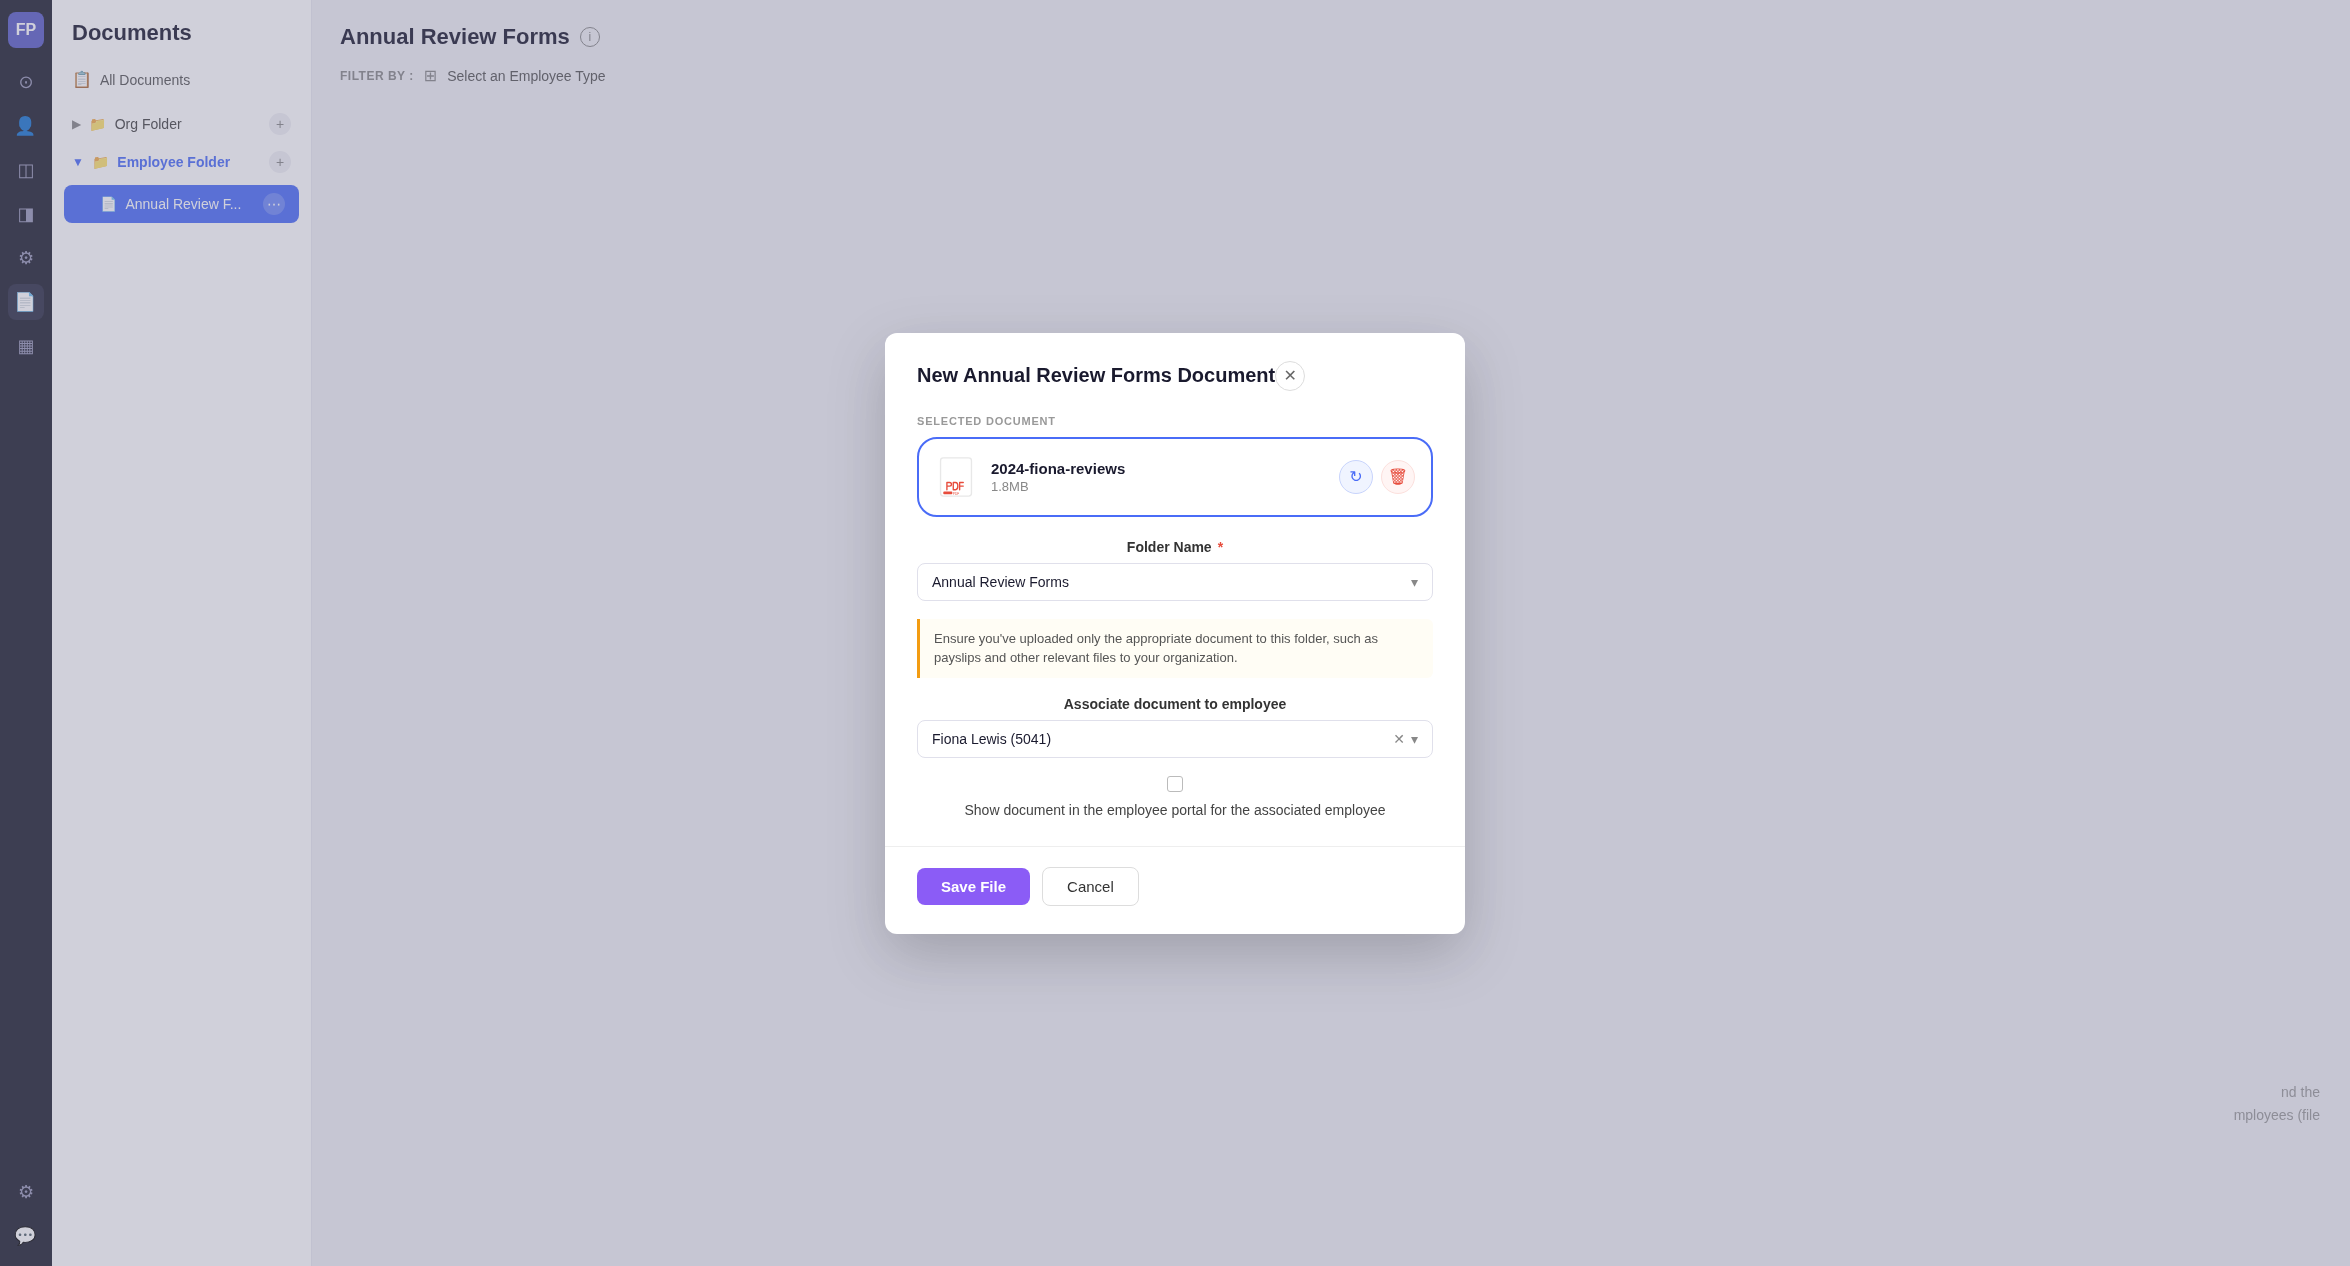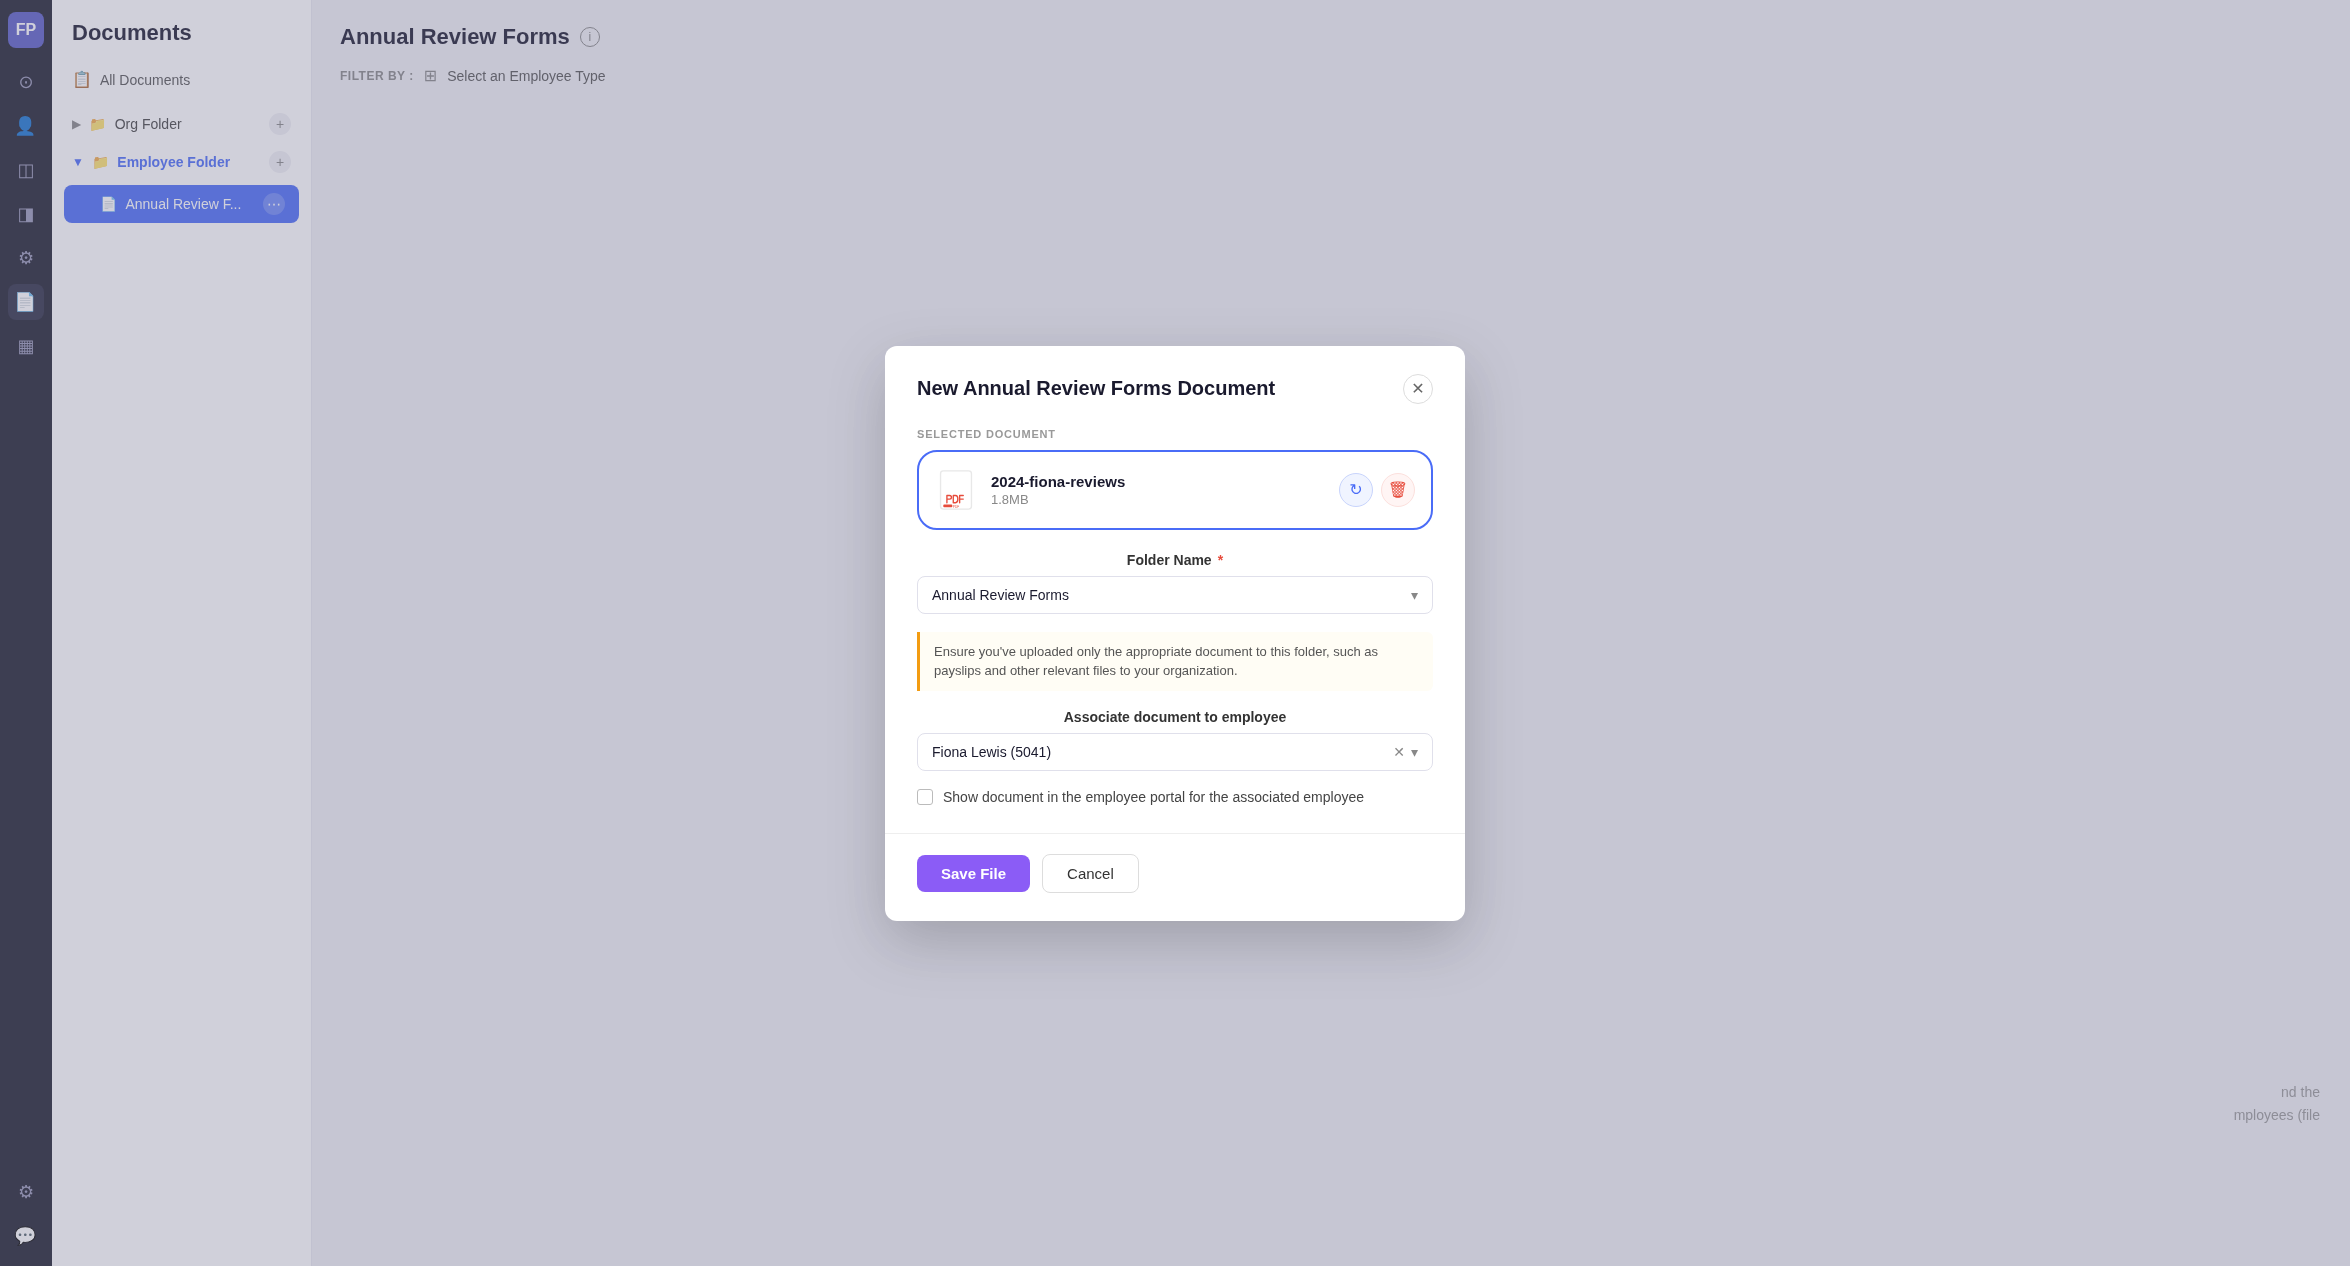--- a/index.html
+++ b/index.html
@@ -164,21 +164,21 @@
       background: #fff;
       border-radius: 12px;
       width: 580px;
       max-height: 90vh;
       overflow-y: auto;
       box-shadow: 0 20px 60px rgba(0,0,0,0.2);
       padding: 28px 32px;
       position: relative;
     }
     .modal-header {
-      display: flex; align-items: center; justify-content: space-between;
+      display: flex; align-items: center; justify-content: flex-start;
       margin-bottom: 24px;
     }
     .modal-title {
       font-size: 20px;
       font-weight: 700;
       color: #1a1a2e;
     }
     .modal-close {
       width: 30px; height: 30px;
       border-radius: 50%;
@@ -293,20 +293,21 @@
     }
     .associate-select .actions {
       display: flex; align-items: center; gap: 6px;
       color: #888;
     }
 
     
     .checkbox-row {
       display: flex; align-items: center; gap: 10px;
       margin-bottom: 28px;
+      flex-direction: column;
     }
     .checkbox-box {
       width: 16px; height: 16px;
       border: 1.5px solid #bbb;
       border-radius: 3px;
       background: #fff;
       flex-shrink: 0;
       cursor: pointer;
     }
     .checkbox-label {

